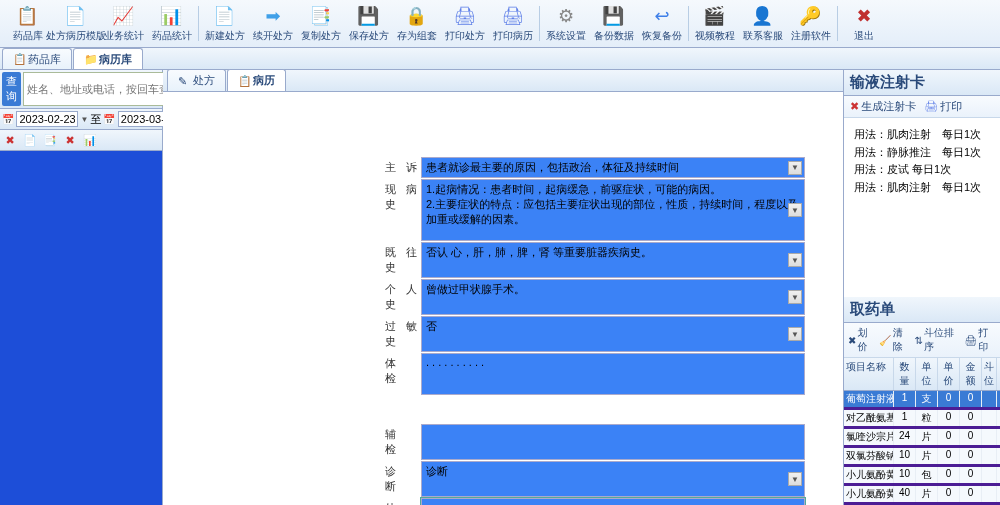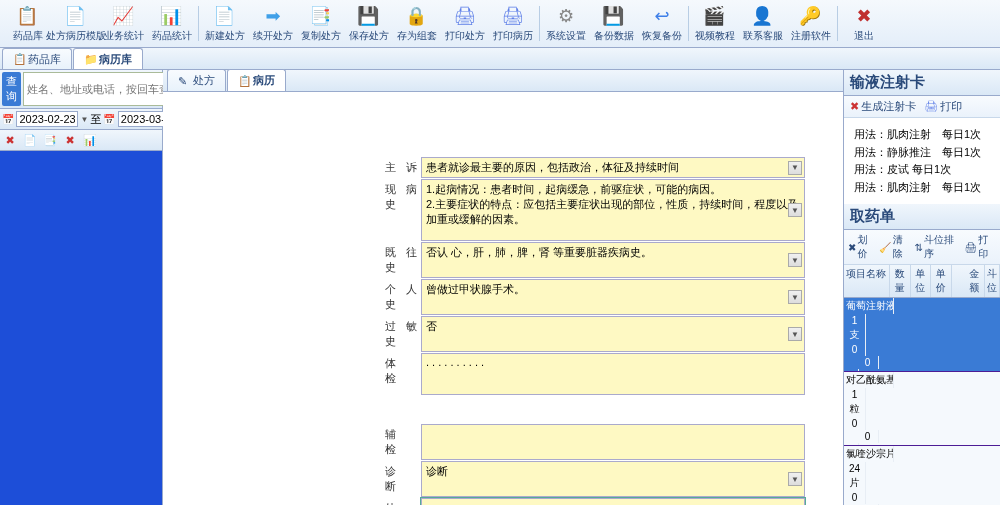--- a/index.html
+++ b/index.html
@@ -24,41 +24,41 @@
 .mini-tb { display: flex; padding: 2px; background: linear-gradient(#f0f6fc,#dae8f6); border-bottom: 1px solid #9ac; gap: 4px; }
 .mini-btn { width: 16px; height: 16px; cursor: pointer; display: flex; align-items: center; justify-content: center; font-size: 11px; }
 .grid-header { display: flex; background: linear-gradient(#f8fbfe,#e4eef9); border-bottom: 1px solid #9ac; }
 .grid-col { padding: 3px 4px; border-right: 1px solid #c8d8ea; font-size: 11px; color: #2a4a7a; }
 .center-panel { flex: 1; display: flex; flex-direction: column; position: relative; }
 .center-tabs { height: 22px; background: linear-gradient(#f0f6fc,#dae8f6); border-bottom: 1px solid #9ac; display: flex; padding-left: 4px; align-items: end; }
 .form-area { flex: 1; background: #fff; position: relative; }
 .form-box { position: absolute; left: 218px; top: 65px; width: 424px; }
 .form-row { display: flex; margin-bottom: 1px; }
 .form-lbl { width: 40px; padding: 3px 4px; font-size: 11px; color: #333; text-align: justify; text-align-last: justify; }
-.form-field { flex: 1; border: 1px solid #aac; background: #fef9c3; padding: 2px 4px; font-size: 11px; position: relative; min-height: 18px; }
+.form-field { flex: 1; border: 1px solid #aac; background: #3b82f6; padding: 2px 4px; font-size: 11px; position: relative; min-height: 18px; }
 .form-field.selected { outline: 1px solid #5a9; }
 .form-field .caret { position: absolute; right: 2px; top: 50%; transform: translateY(-50%); width: 14px; height: 14px; background: linear-gradient(#f0f0f0,#ddd); border: 1px solid #aaa; display: flex; align-items: center; justify-content: center; font-size: 8px; color: #555; cursor: pointer; }
 .right-panel { width: 157px; border-left: 1px solid #9ac; background: #f5f9fd; display: flex; flex-direction: column; }
 .panel-title { padding: 3px 6px; font-size: 15px; font-weight: bold; color: #2a4a7a; background: linear-gradient(#f0f6fc,#dae8f6); border-bottom: 1px solid #9ac; }
 .card-tb { display: flex; padding: 3px 6px; gap: 8px; font-size: 11px; color: #2a4a7a; background: linear-gradient(#f8fbfe,#eaf2fb); border-bottom: 1px solid #c8d8ea; }
 .card-body { padding: 8px 10px; font-size: 11px; line-height: 1.6; flex: 1; background: #fff; }
 .card-links { padding: 4px 6px; font-size: 11px; background: linear-gradient(#f8fbfe,#eaf2fb); border-top: 1px solid #c8d8ea; border-bottom: 1px solid #c8d8ea; }
 .card-links a { color: #1a5bb8; text-decoration: underline; margin-right: 4px; cursor: pointer; }
 .med-tb { display: flex; padding: 3px 4px; gap: 4px; font-size: 10px; color: #2a4a7a; background: linear-gradient(#f8fbfe,#eaf2fb); border-bottom: 1px solid #c8d8ea; align-items: center; }
 .med-table { font-size: 10px; }
 .med-header { display: flex; background: linear-gradient(#f0f6fc,#dae8f6); border-bottom: 1px solid #9ac; }
 .med-header > div { padding: 2px 2px; border-right: 1px solid #c8d8ea; color: #2a4a7a; text-align: center; }
-.med-row { display: flex; border-bottom: 1px solid #4c1d95; flex-direction: column; }
+.med-row { display: flex; border-bottom: 3px solid #4c1d95; }
 .med-row > div { padding: 1px 2px; border-right: 1px solid #e8eef5; text-align: center; overflow: hidden; white-space: nowrap; }
 .med-row.sel { background: #3a7bd5; color: #fff; }
 .c-name { width: 50px; text-align: left !important; }
 .c-qty { width: 22px; }
 .c-unit { width: 22px; }
 .c-price { width: 22px; }
-.c-amt { width: 22px; margin-left: 13px; }
+.c-amt { width: 22px; }
 .c-pos { width: 15px; }
 .cal-ico { font-size: 10px; }
 .dd { font-size: 8px; color: #555; }
 </style>
 </head>
 <body>
 
 <div class="toolbar" id="toolbar">
     <div class="tool-btn">
       <div class="ico" style="color:#e8a030">📋</div>

